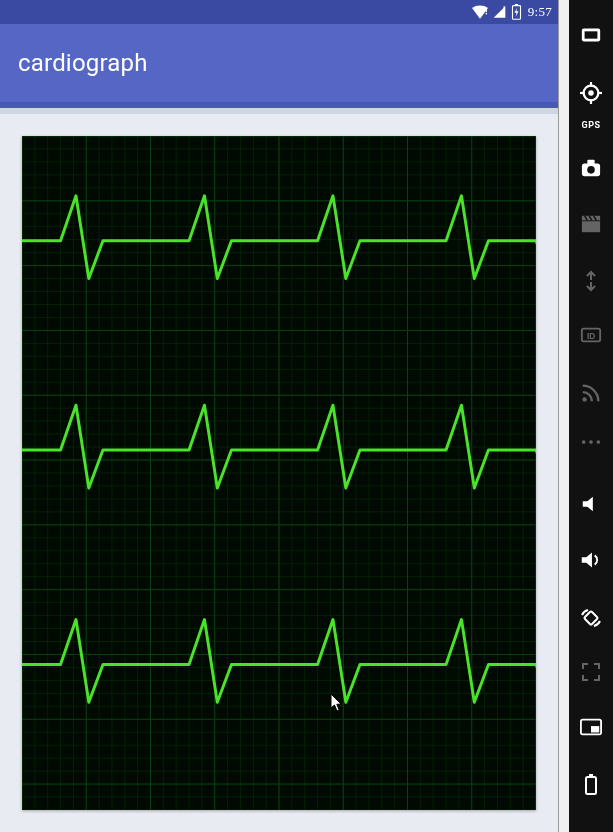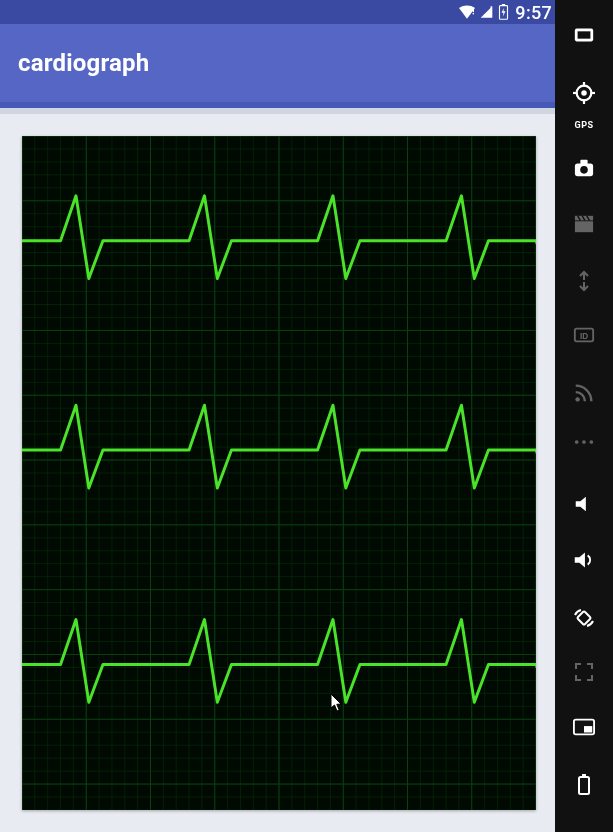--- a/index.html
+++ b/index.html
@@ -26,25 +26,26 @@
 
   
   .status-bar {
     height: 24px;
     width: 100%;
     background: #3a4aa3;           
     color: #ffffff;
     display: flex;
     align-items: center;
     justify-content: flex-end;
-    font-size: 18px;
+    font-size: 13px;
     font-weight: 500;
     padding: 0 6px;
     box-sizing: border-box;
     letter-spacing: .3px;
+    font-family: Liberation Serif, serif;
   }
   .status-bar .ico {
     display: inline-flex;
     align-items: center;
     justify-content: center;
     margin-left: 4px;
   }
   .status-bar .clock { margin-left: 6px; }
 
   
@@ -55,21 +56,21 @@
     color: #ffffff;
     display: flex;
     align-items: center;
     padding-left: 18px;
     box-sizing: border-box;
     border-bottom: 6px solid #4659b6;
   }
   .app-bar h1 {
     margin: 0;
     font-size: 24px;
-    font-weight: 700;
+    font-weight: 400;
     letter-spacing: .2px;
   }
 
   
   .content {
     position: absolute;
     left: 0;
     top: 114px;
     right: 0;
     bottom: 0;
@@ -101,21 +102,21 @@
     width: 14px;
     height: 20px;
     pointer-events: none;
   }
 
   
   .emu-bar {
     position: absolute;
     right: 0;
     top: 0;
-    width: 58px;
+    width: 44px;
     height: 832px;
     background: #111111;
     display: flex;
     flex-direction: column;
     align-items: center;
     gap: 28px;
     padding-top: 26px;
     box-sizing: border-box;
   }
   .emu-bar .btn {

